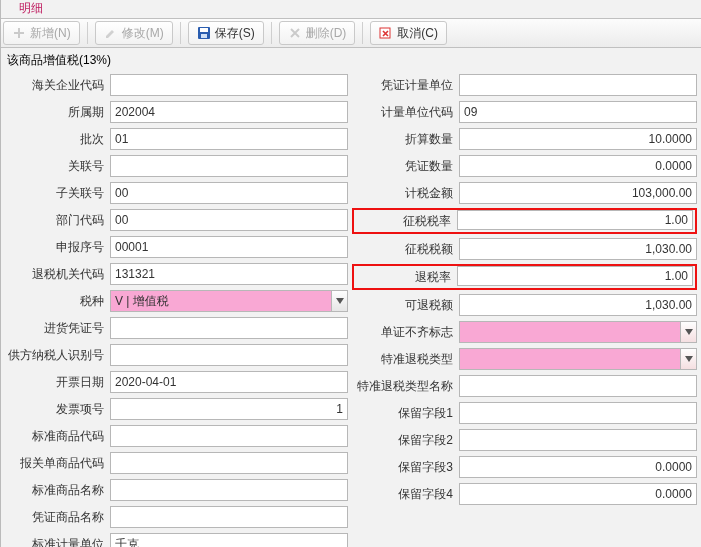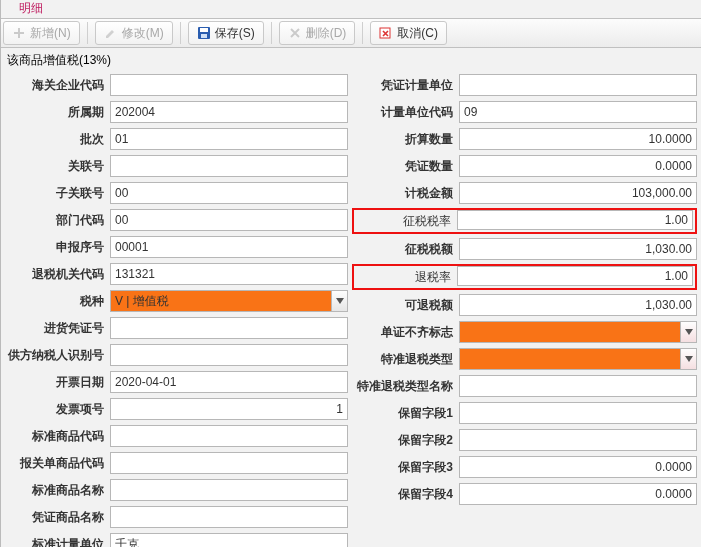--- a/index.html
+++ b/index.html
@@ -76,21 +76,20 @@
     align-items: center;
     height: 24px;
   }
   .lbl {
     width: 105px;
     text-align: right;
     padding-right: 6px;
     color: #333;
     white-space: nowrap;
     font-size: 12px;
-    font-weight: bold;
   }
   .fld {
     flex: 1;
     height: 16px;
     display: flex;
     align-items: center;
     position: relative;
   }
   input.inp, .combo {
     width: 100%;
@@ -119,21 +118,21 @@
     border-left: none;
     height: 26px;
     flex:1;
     display:flex; align-items:flex-start;
     padding: 0 2px 0 0;
   }
   .hl { height: 26px; }
   .sel-blue { background:#cfe4f9; }
   .combo {
     display:flex; align-items:center; justify-content:space-between;
-    background:#f97316;
+    background:#f9a8d4;
     padding:0;
   }
   .combo .ctext { padding: 0 4px; flex:1; }
   .combo .cbtn {
     width:16px; height:20px;
     border-left:1px solid #b7b7b7;
     display:flex; align-items:center; justify-content:center;
     background:linear-gradient(#fefefe,#e6e6e6);
   }
   .combo.pink .cbtn { background: linear-gradient(#fefefe,#f5dfe1); }

